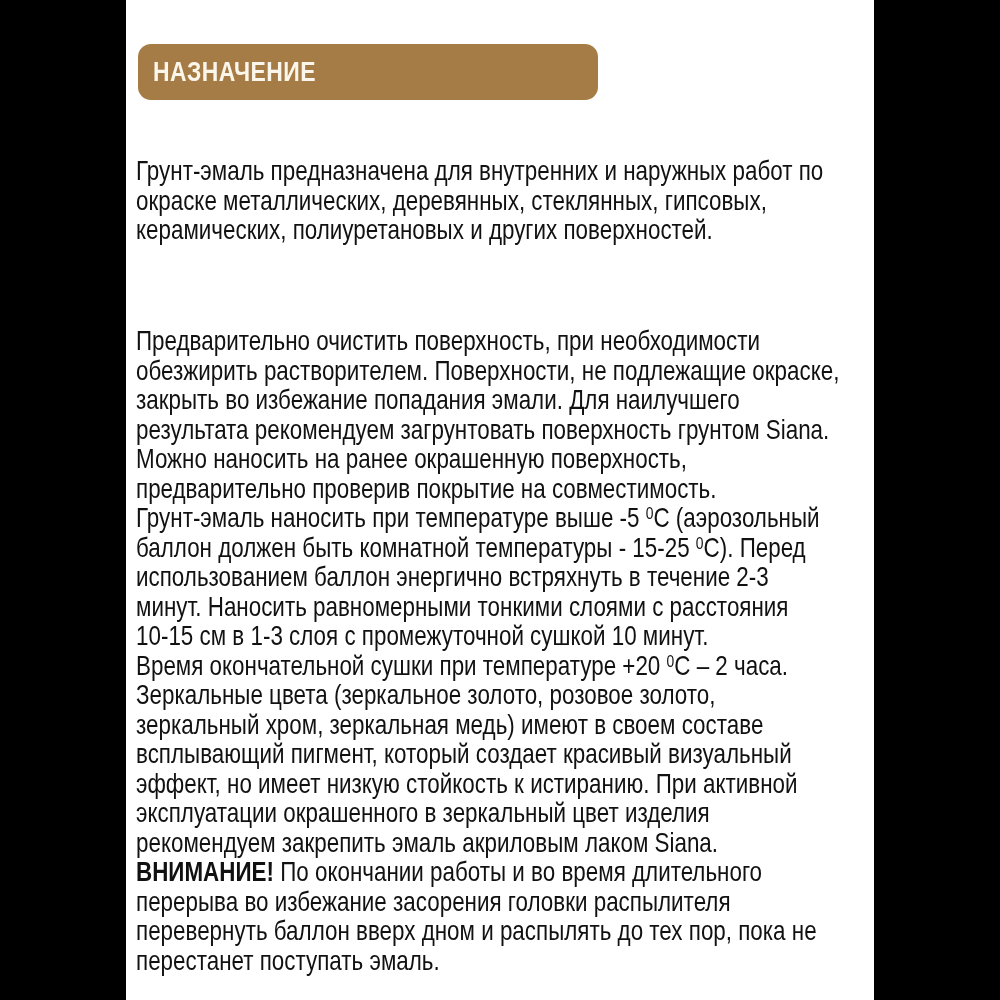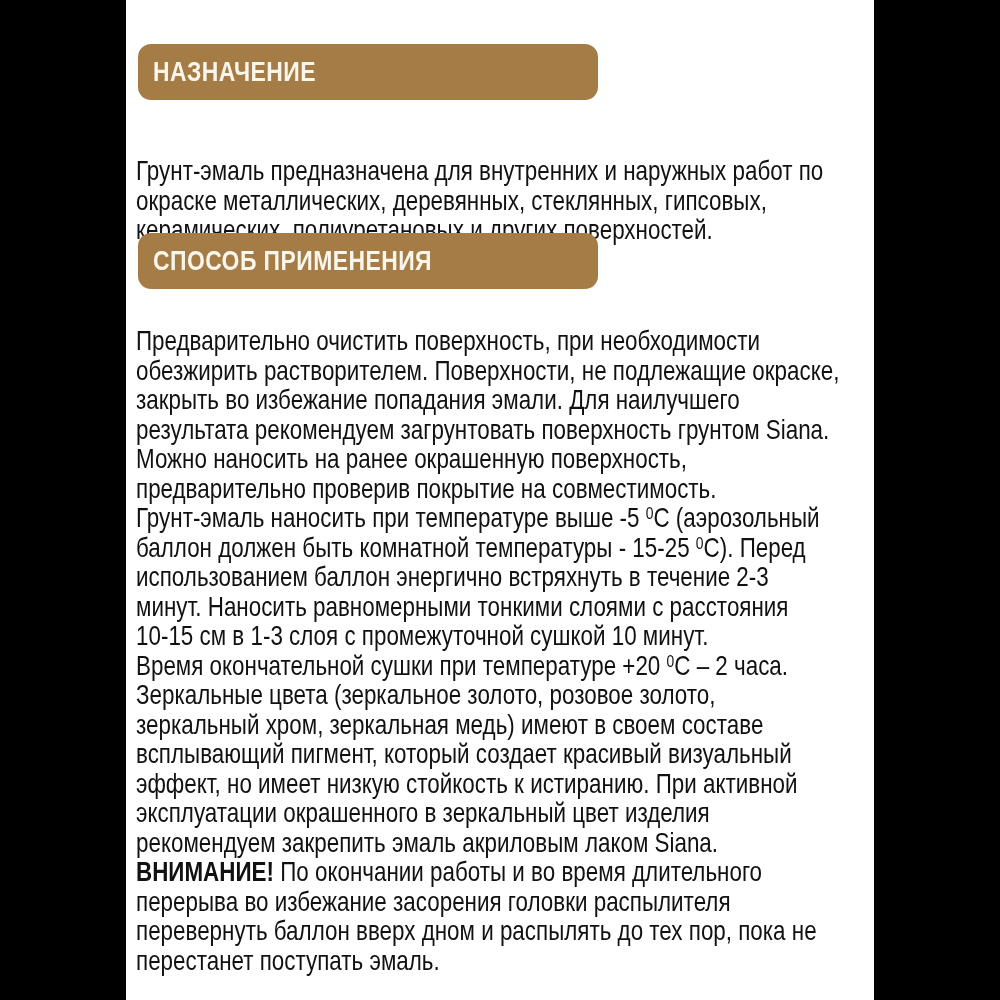--- a/index.html
+++ b/index.html
@@ -80,23 +80,20 @@
   <div class="banner first">
     <span class="title">НАЗНАЧЕНИЕ</span>
   </div>
 
   <div class="textblock purpose">
     <div class="line">Грунт-эмаль предназначена для внутренних и наружных работ по</div>
     <div class="line">окраске металлических, деревянных, стеклянных, гипсовых,</div>
     <div class="line">керамических, полиуретановых и других поверхностей.</div>
   </div>
 
-  <div class="banner second">
-    <span class="title">СПОСОБ ПРИМЕНЕНИЯ</span>
-  </div>
 
   <div class="textblock application">
     <div class="line">Предварительно очистить поверхность, при необходимости</div>
     <div class="line">обезжирить растворителем. Поверхности, не подлежащие окраске,</div>
     <div class="line">закрыть во избежание попадания эмали. Для наилучшего</div>
     <div class="line">результата рекомендуем загрунтовать поверхность грунтом Siana.</div>
     <div class="line">Можно наносить на ранее окрашенную поверхность,</div>
     <div class="line">предварительно проверив покрытие на совместимость.</div>
     <div class="line"><span>Грунт-эмаль наносить при температуре выше -5 </span><span class="sup">0</span><span>С (аэрозольный</span></div>
     <div class="line"><span>баллон должен быть комнатной температуры - 15-25 </span><span class="sup">0</span><span>С). Перед</span></div>

